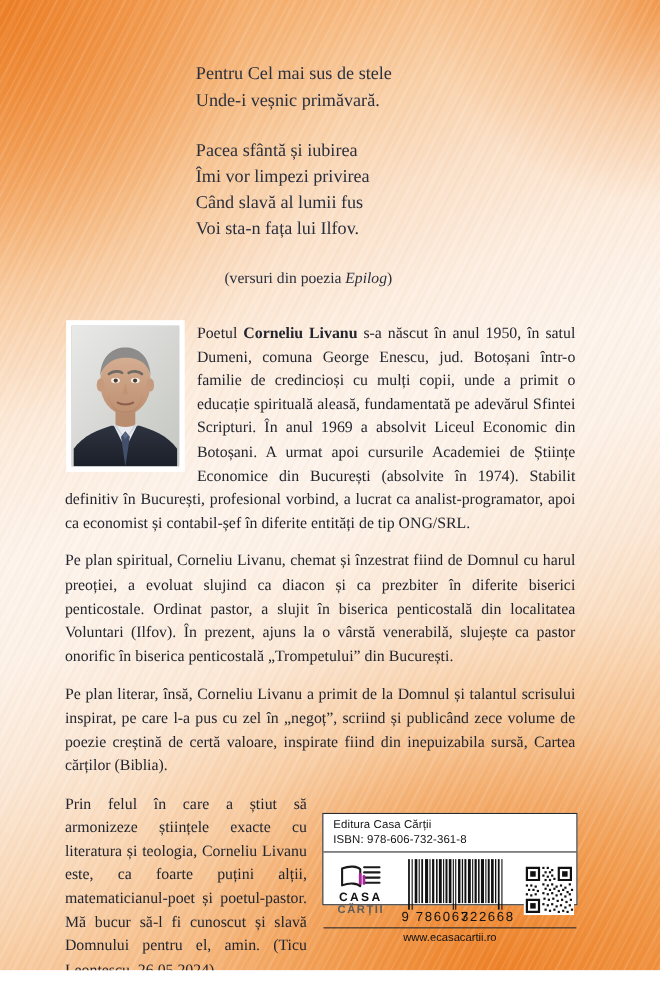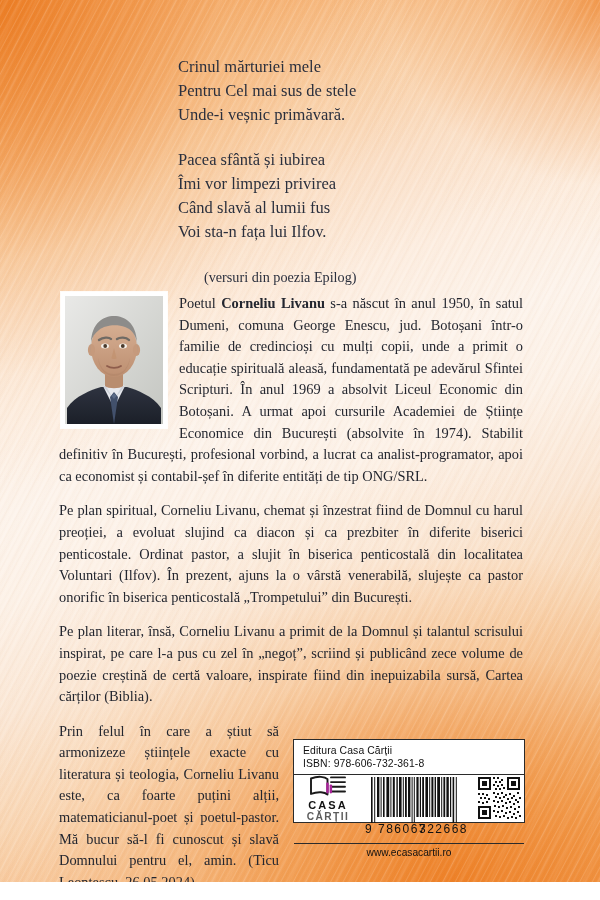--- a/index.html
+++ b/index.html
@@ -120,21 +120,21 @@
     line-height: 23.8px;
   }
   .poem .stanza { margin: 0 0 22px 0; }
   .poem .line { white-space: nowrap; }
   .poem-source {
     margin: 0;
     padding-left: 26px;
     font-size: 14.2px;
     color: #2a2f3d;
   }
-  .poem-source .ital { }
+  .poem-source .ital { font-style: italic; }
 
   
   .photo-frame {
     position: absolute;
     left: 61px;
     top: 292px;
     width: 106px;
     height: 136px;
     background: #ffffff;
     padding: 0;
@@ -198,20 +198,21 @@
     color: #111;
     font-size: 10.4px;
     line-height: 12.6px;
     letter-spacing: 0.1px;
   }
   .isbn-head div { white-space: nowrap; }
   .isbn-mid {
     position: relative;
     height: 68px;
     display: flex;
+    align-items: center;
     padding: 0 6px 0 8px;
     box-sizing: border-box;
   }
   .pub-logo {
     width: 52px;
     flex: 0 0 52px;
     text-align: center;
     color: #111;
   }
   .pub-logo .mark { display: block; margin: 0 auto 2px; }
@@ -255,21 +256,20 @@
   <div class="bg-corner-tl"></div>
   <div class="bg-corner-tr"></div>
   <div class="bg-corner-br"></div>
   <div class="bg-streaks"></div>
   <div class="bg-streaks2"></div>
 
   <div class="content">
 
     <div class="poem">
       <div class="stanza">
-        <div class="line">Crinul mărturiei mele</div>
         <div class="line">Pentru Cel mai sus de stele</div>
         <div class="line">Unde-i veșnic primăvară.</div>
       </div>
       <div class="stanza">
         <div class="line">Pacea sfântă și iubirea</div>
         <div class="line">Îmi vor limpezi privirea</div>
         <div class="line">Când slavă al lumii fus</div>
         <div class="line">Voi sta-n fața lui Ilfov.</div>
       </div>
       <p class="poem-source"><span>(versuri din poezia </span><span class="ital">Epilog</span><span>)</span></p>

